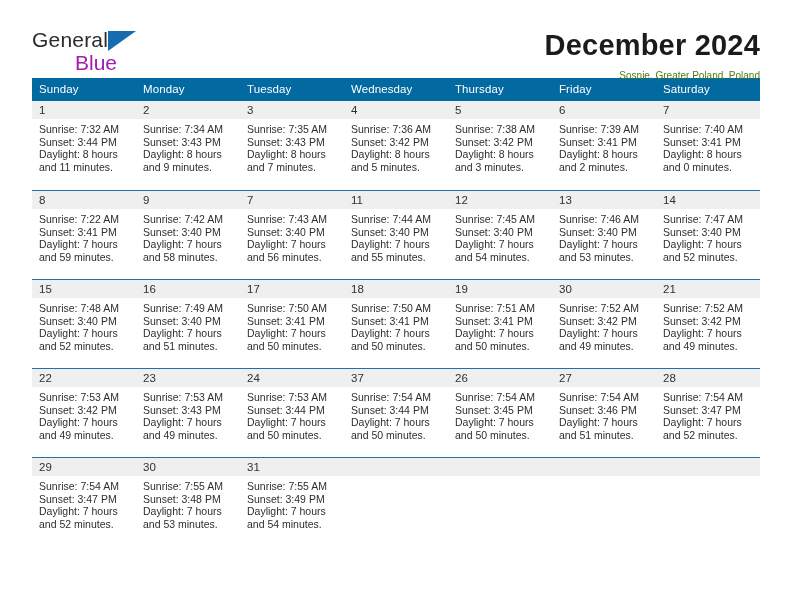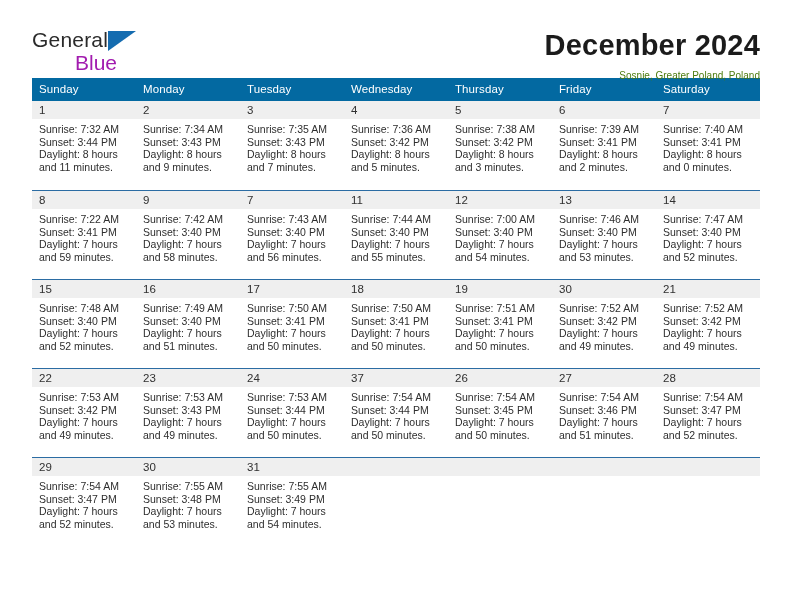--- a/index.html
+++ b/index.html
@@ -307,21 +307,21 @@
                 <div>Sunset: 3:40 PM</div>
                 <div>Daylight: 7 hours</div>
                 <div>and 55 minutes.</div>
               </div>
             </div>
           </td>
         <td>
             <div class="daycell">
               <div class="daynum">12</div>
               <div class="dayinfo">
-                <div>Sunrise: 7:00 AM</div>
+                <div>Sunrise: 7:45 AM</div>
                 <div>Sunset: 3:40 PM</div>
                 <div>Daylight: 7 hours</div>
                 <div>and 54 minutes.</div>
               </div>
             </div>
           </td>
         <td>
             <div class="daycell">
               <div class="daynum">13</div>
               <div class="dayinfo">

